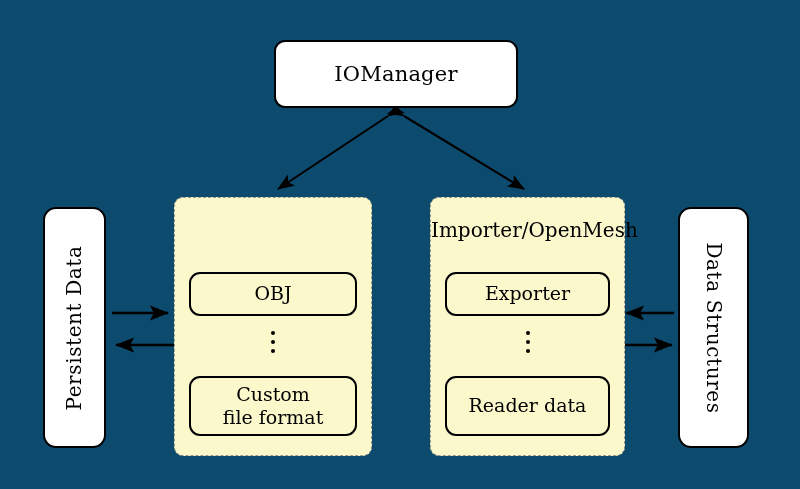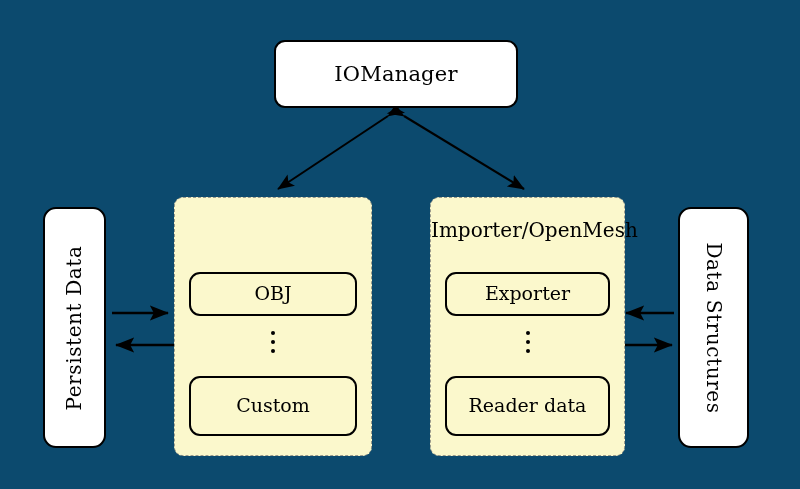--- a/index.html
+++ b/index.html
@@ -197,20 +197,21 @@
 
     <div class="vdots">
       <span></span>
         <span></span>
         <span></span>
     </div>
 
     <div class="item-box last">
       <span>
         <span>Custom</span><br>
+        <span>file format</span>
       </span>
     </div>
   </div>
 
   <div class="node group-panel right-panel">
     <div class="group-title">Importer/OpenMesh</div>
 
     <div class="item-box first">
       <span>Exporter</span>
     </div>

